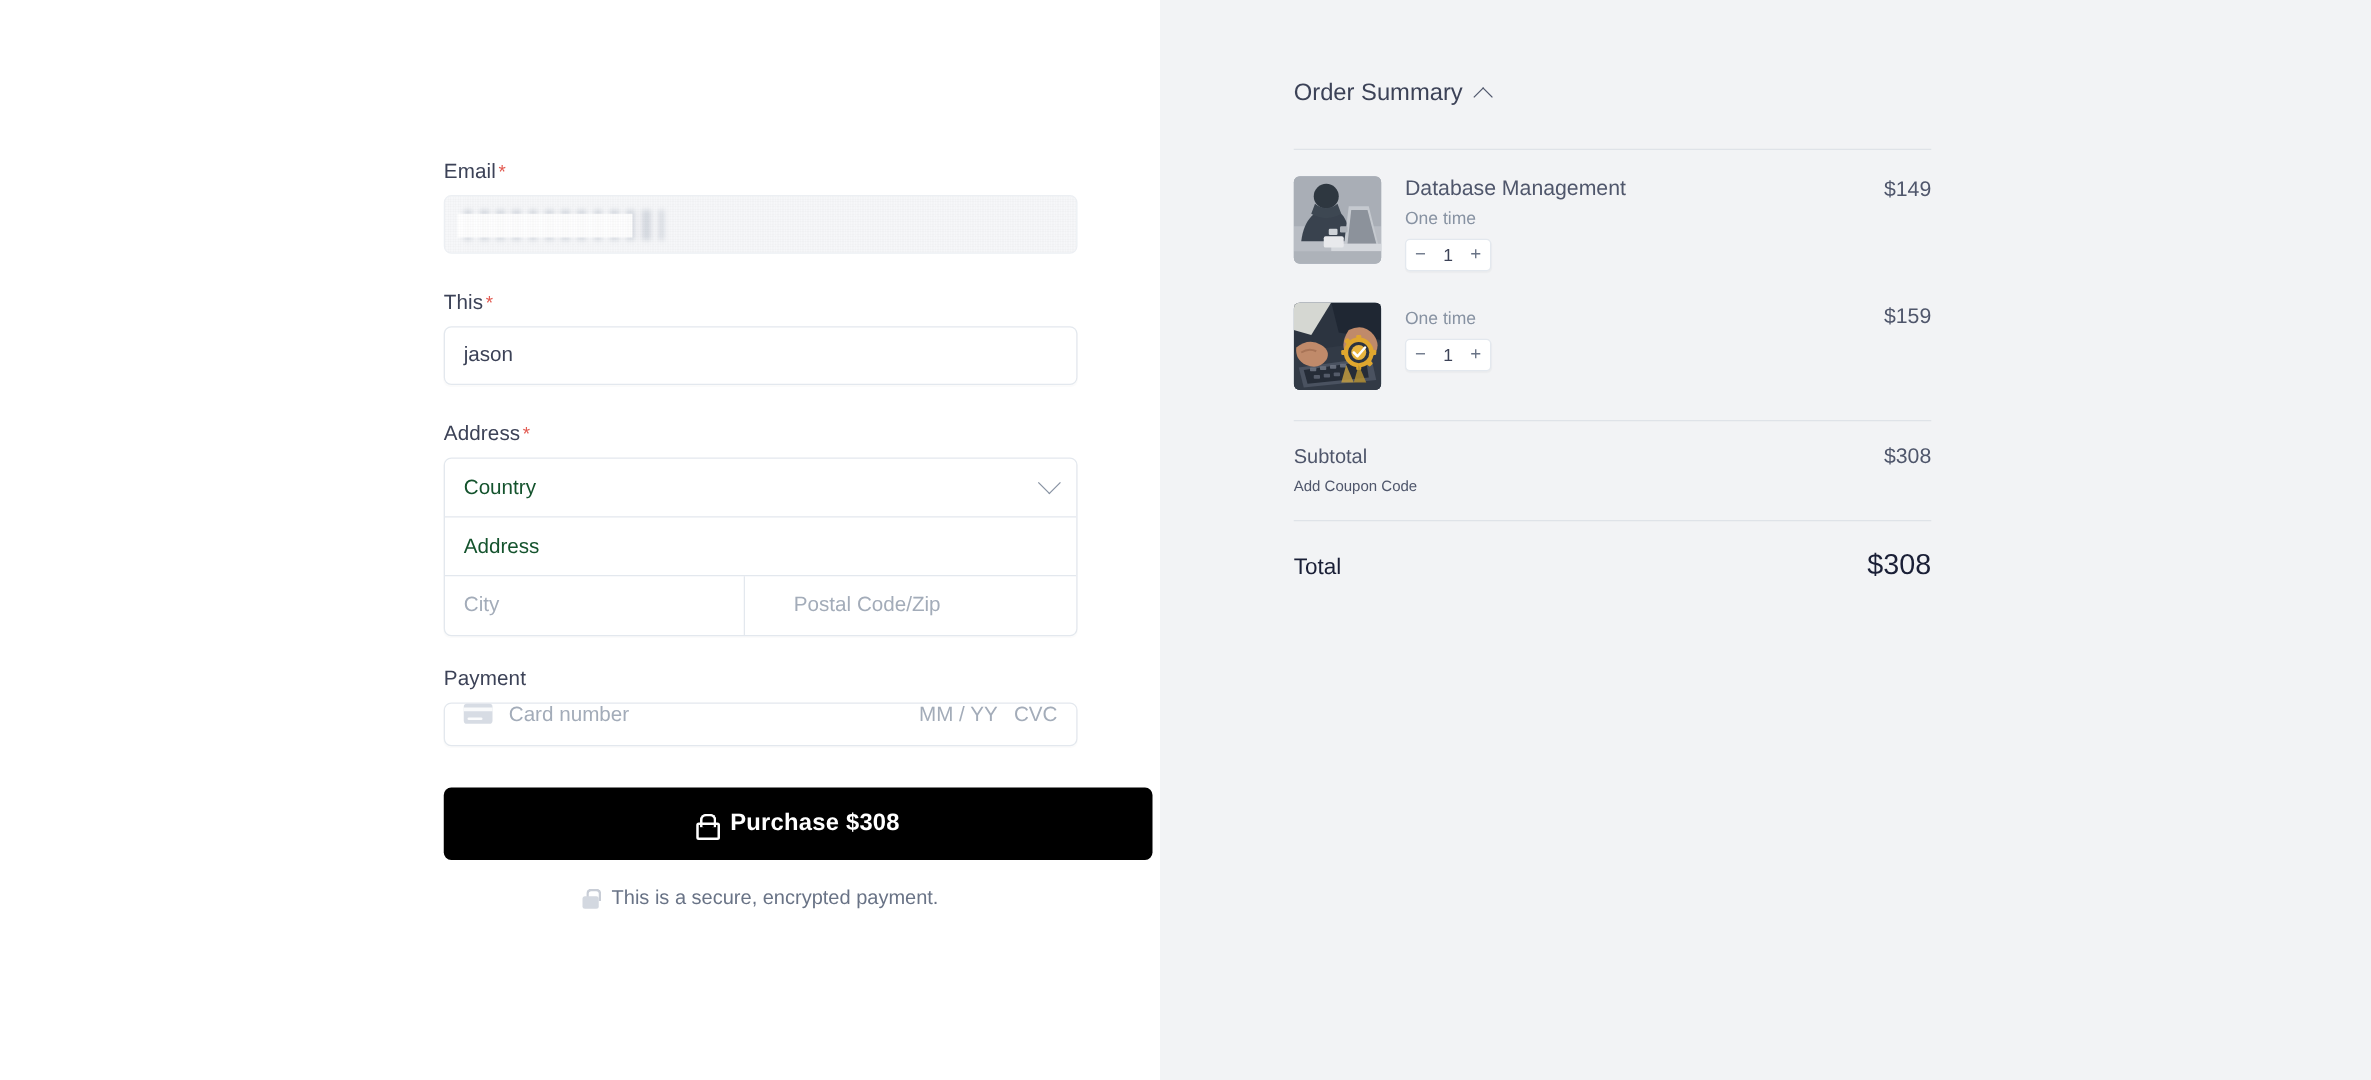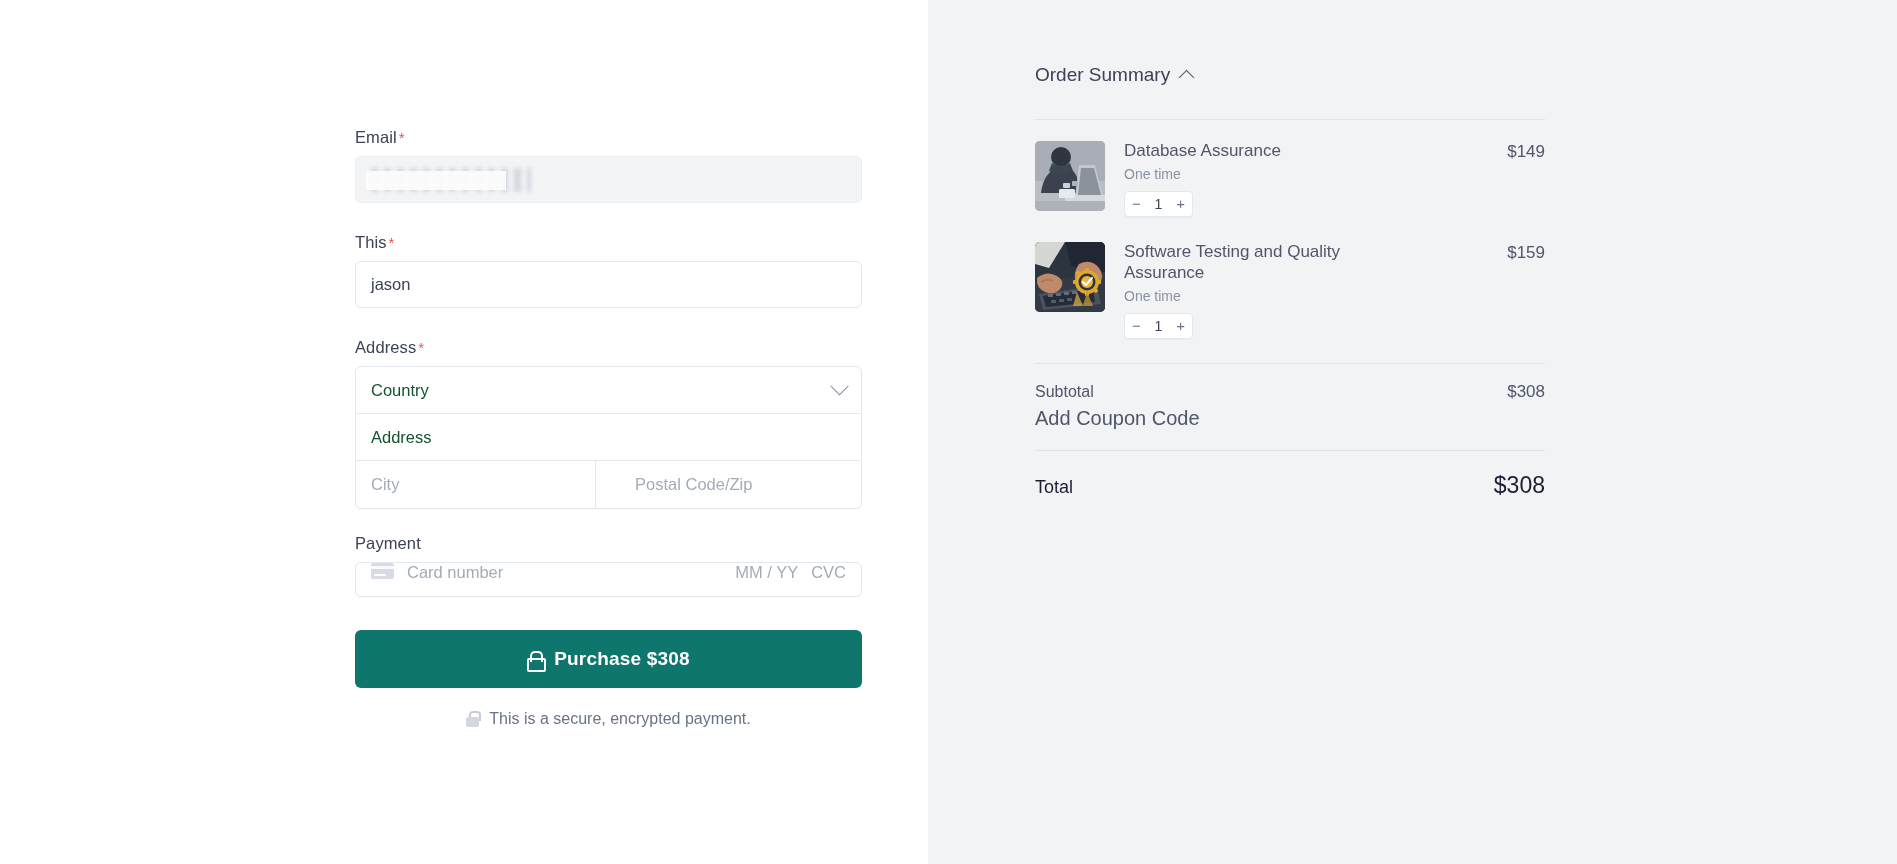--- a/index.html
+++ b/index.html
@@ -201,23 +201,23 @@
   .card-right {
     margin-left: auto;
     display: flex;
     gap: 13px;
     font-size: 16.5px;
     color: #a3acb9;
   }
 
   
   .purchase-btn {
-    width: 507px;
+    width: 567px;
     height: 58px;
-    background: #0f766e;
+    background: #000000;
     border: none;
     border-radius: 6px;
     color: #ffffff;
     font-size: 19px;
     font-weight: 700;
     font-family: "Liberation Sans", sans-serif;
     display: flex;
     align-items: center;
     justify-content: center;
     gap: 12px;
@@ -395,21 +395,21 @@
   .total-row {
     display: flex;
     justify-content: space-between;
     align-items: baseline;
     margin-bottom: 5px;
   }
   .total-label { font-size: 16px; color: #4f566b; }
   .total-value { font-size: 17px; color: #4f566b; }
 
   .coupon {
-    font-size: 20px;
+    font-size: 12px;
     color: #4f566b;
     cursor: pointer;
     margin-bottom: 20px;
     display: inline-block;
   }
 
   .grand-row {
     display: flex;
     justify-content: space-between;
     align-items: baseline;
@@ -527,21 +527,21 @@
             <path d="M40 56 L68 56 L60 24 L44 24 Z" fill="#c5c9cf"></path>
             <path d="M43 54 L66 54 L59 27 L46 27 Z" fill="#8c929b"></path>
             <rect x="30" y="54" width="40" height="6" fill="#d5d8dd"></rect>
             <rect x="24" y="48" width="16" height="9" rx="1.5" fill="#e8e9ec"></rect>
             <rect x="28" y="42" width="7" height="5" rx="1" fill="#cfd3d8"></rect>
             <rect x="37" y="40" width="6" height="5" rx="1" fill="#aeb3ba"></rect>
             <rect x="0" y="60" width="70" height="10" fill="#adb2b9"></rect>
           </svg>
         </div>
         <div class="item-body">
-          <div class="item-name">Database Assurance</div>
+          <div class="item-name">Database Management</div>
           <div class="item-sub">One time</div>
           <div class="stepper">
             <span class="step-btn">−</span>
             <span class="step-val">1</span>
             <span class="step-btn">+</span>
           </div>
         </div>
         <div class="item-price">$149</div>
       </div>
 
@@ -578,21 +578,20 @@
                 <rect x="1" y="1" width="5" height="4" rx="1" transform="rotate(45 3 3)"></rect>
                 <rect x="18" y="18" width="5" height="4" rx="1" transform="rotate(45 20 20)"></rect>
               </g>
               <path d="M8 12 l3 3 l6 -7" stroke="#fff" stroke-width="2" fill="none" stroke-linecap="round" stroke-linejoin="round"></path>
             </g>
             <path d="M42 50 l6 14 l-10 0 Z" fill="#caa340" opacity="0.8"></path>
             <path d="M52 50 l6 14 l-10 0 Z" fill="#b8922f" opacity="0.8"></path>
           </svg>
         </div>
         <div class="item-body">
-          <div class="item-name">Software Testing and Quality Assurance</div>
           <div class="item-sub">One time</div>
           <div class="stepper">
             <span class="step-btn">−</span>
             <span class="step-val">1</span>
             <span class="step-btn">+</span>
           </div>
         </div>
         <div class="item-price">$159</div>
       </div>
 

